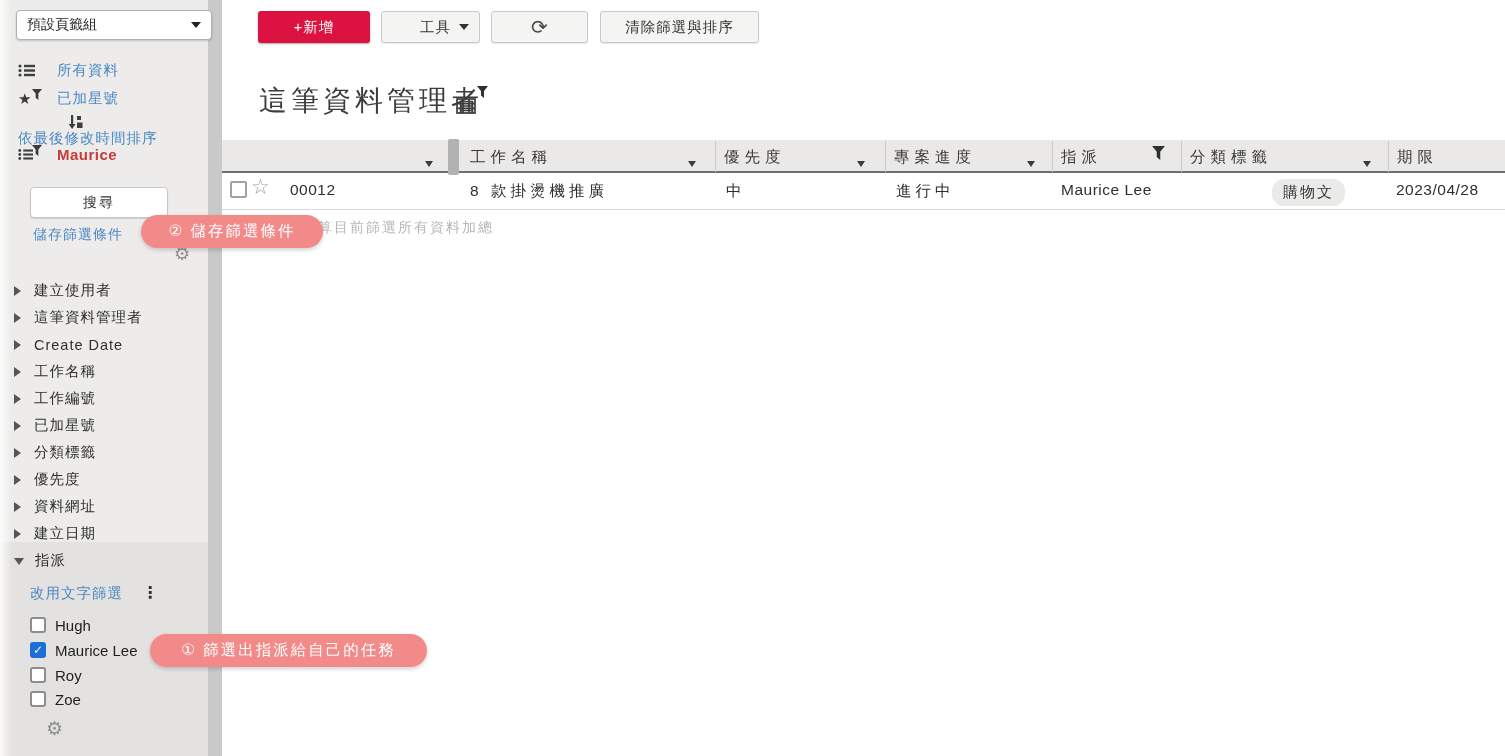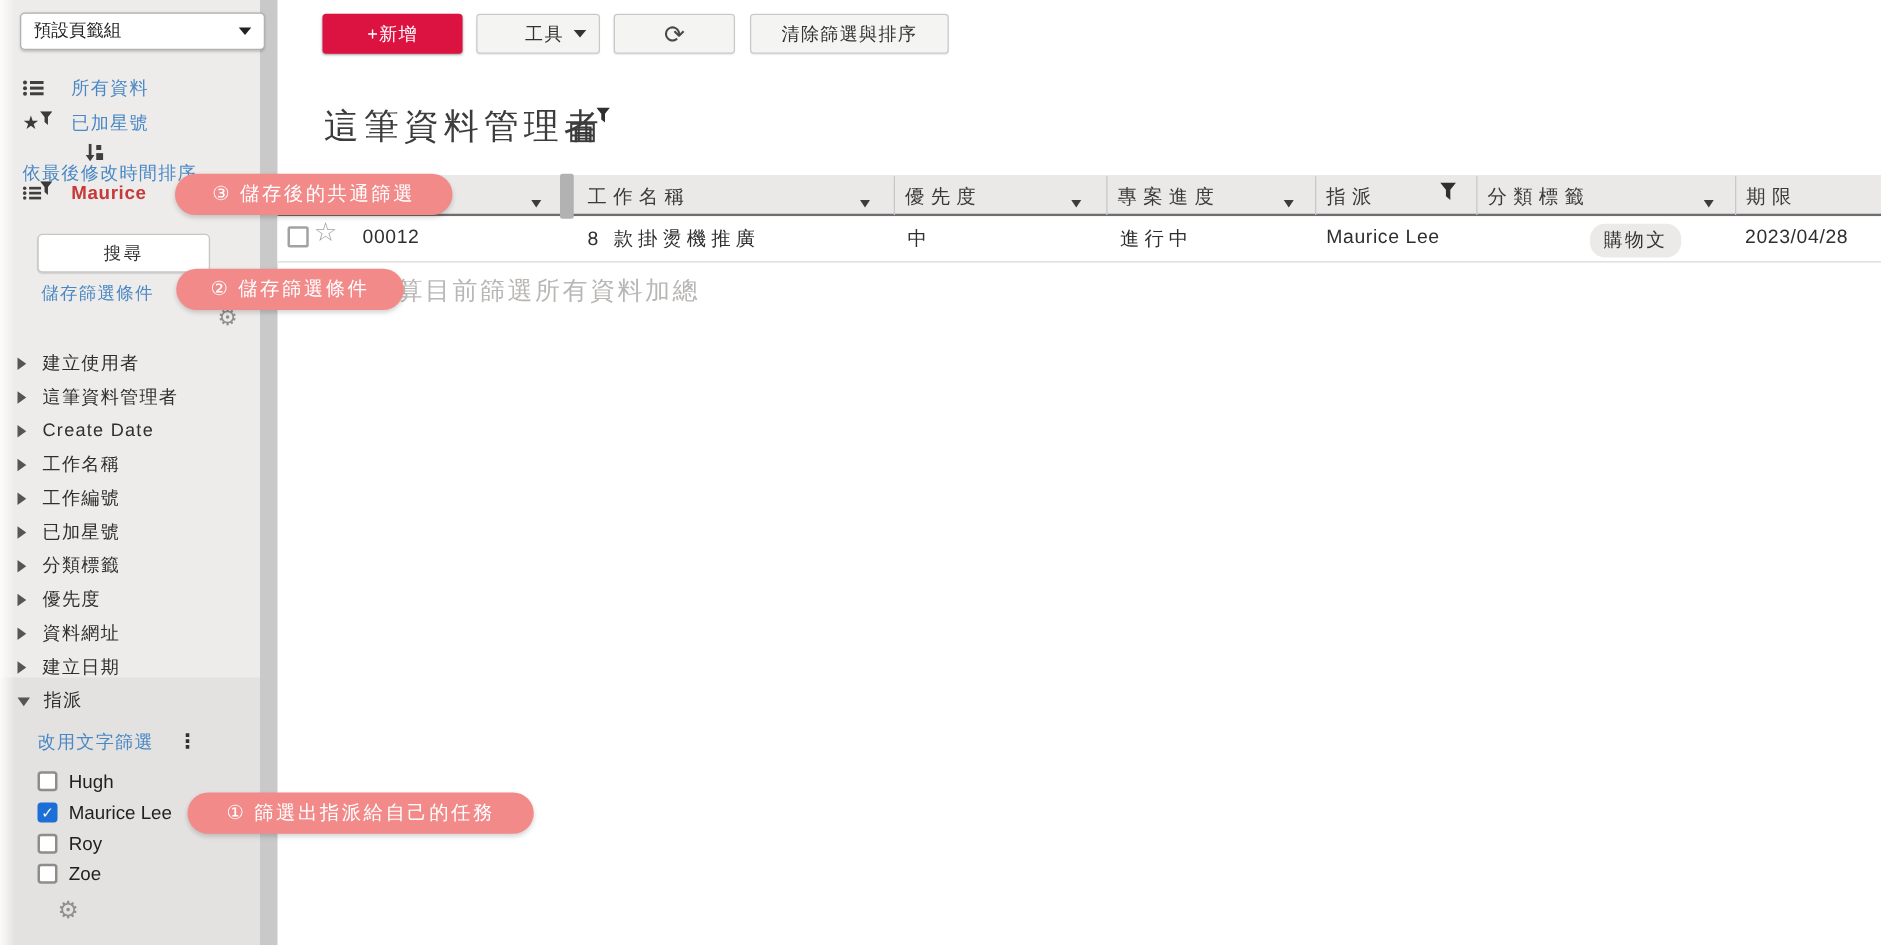--- a/index.html
+++ b/index.html
@@ -65,21 +65,21 @@
   .splitter{left:448px;top:139px;width:11px;height:36px;background:#b2b2b2;border-radius:2px;z-index:4;}
   .trow{left:222px;top:173px;width:1283px;height:37px;background:#fff;
         border-bottom:1px solid #d9d9d9;box-sizing:border-box;}
   .row-cb{left:230px;top:181px;width:17px;height:17px;border:2px solid #a2a2a2;border-radius:2px;
         background:#fff;box-sizing:border-box;}
   .row-star{left:251px;top:176px;font-size:21px;color:#a2a2a2;line-height:1;}
   .cell{top:181px;font-size:15.5px;color:#2f2f2f;letter-spacing:4px;white-space:nowrap;}
   .cell-latin{letter-spacing:0.5px;}
   .tag-pill{left:1272px;top:179px;background:#ebeae9;border-radius:12px;padding:4px 11px;
         font-size:15px;color:#333;letter-spacing:2px;}
-  .footer-note{left:318px;top:219px;font-size:20px;color:#b9b7b5;letter-spacing:2px;}
+  .footer-note{left:318px;top:219px;font-size:14px;color:#b9b7b5;letter-spacing:2px;}
   
   .bubble{height:33px;background:#f28a8a;border-radius:17px;color:#fff;display:flex;align-items:center;
         justify-content:center;font-size:15.5px;letter-spacing:2px;z-index:10;
         box-shadow:0 2px 4px rgba(0,0,0,.18);white-space:nowrap;}
   .bubble-3{left:140px;top:139px;width:222px;}
   .bubble-2{left:141px;top:215px;width:182px;}
   .bubble-1{left:150px;top:634px;width:277px;}
 </style>
 </head>
 <body>
@@ -301,17 +301,16 @@
   <div class="abs cell cell-latin" style="left:290px;">00012</div>
   <div class="abs cell" style="left:470px;">8 款掛燙機推廣</div>
   <div class="abs cell" style="left:726px;">中</div>
   <div class="abs cell" style="left:896px;">進行中</div>
   <div class="abs cell cell-latin" style="left:1061px;">Maurice Lee</div>
   <span class="abs tag-pill">購物文</span>
   <div class="abs cell cell-latin" style="left:1396px;">2023/04/28</div>
 
   <div class="abs footer-note">算目前篩選所有資料加總</div>
 
-  <div class="abs bubble bubble-3">③ 儲存後的共通篩選</div>
   <div class="abs bubble bubble-2">② 儲存篩選條件</div>
   <div class="abs bubble bubble-1">① 篩選出指派給自己的任務</div>
 
 </div>
 
 </body></html>

